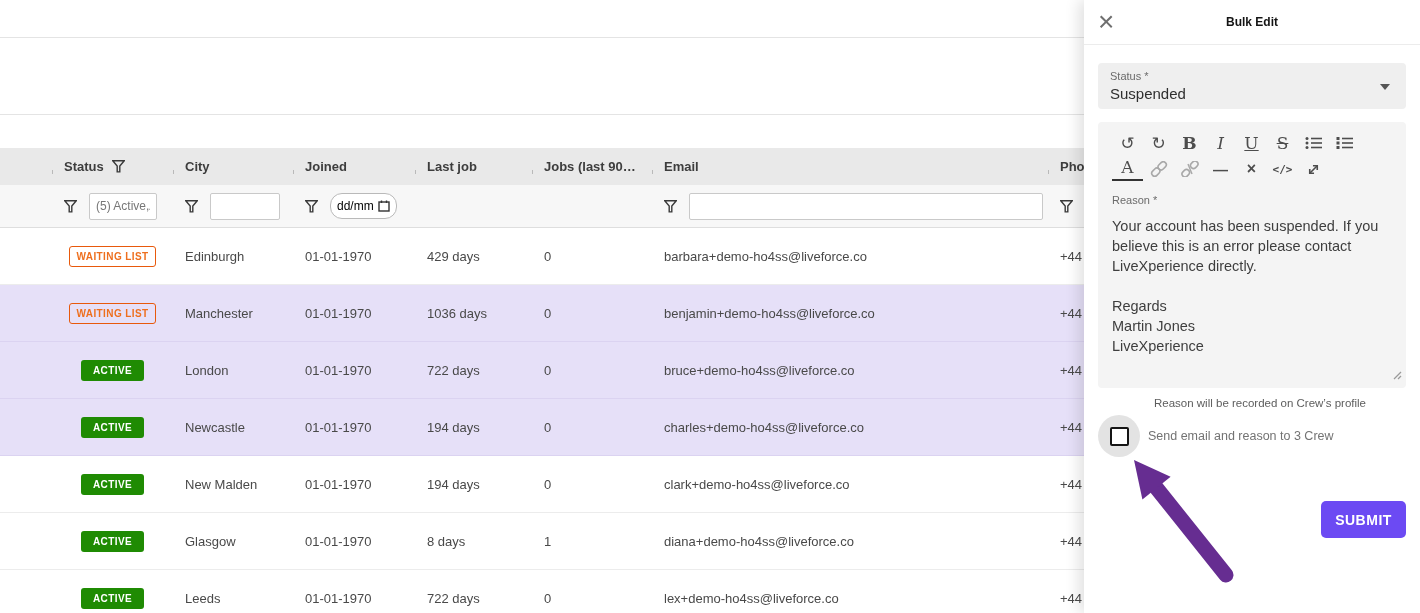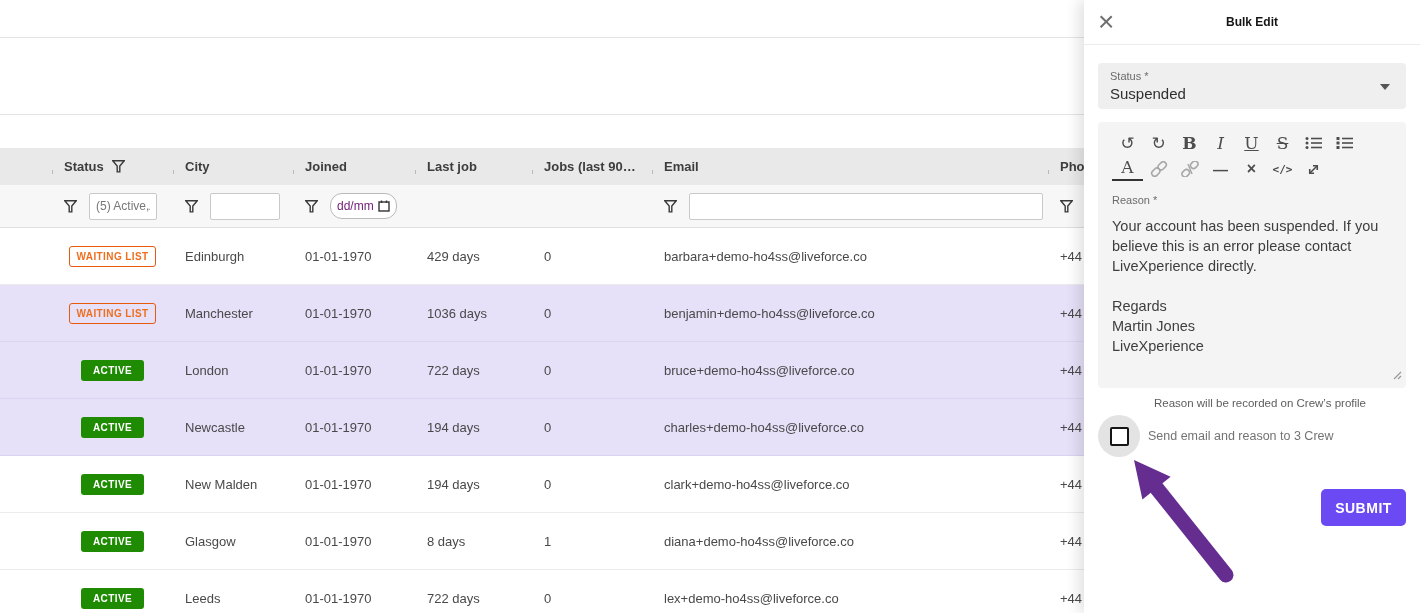--- a/index.html
+++ b/index.html
@@ -22,21 +22,21 @@
   .th.first::before { display:none; }
 
   .tfilter { height:43px; background:#f7f7f7; border-bottom:1px solid #dedede; align-items:center; }
   .fcell { display:flex; align-items:center; gap:12px; padding-left:12px; overflow:hidden; }
   .finput { height:27px; border:1px solid #c9c9c9; border-radius:2px; background:#fff; font-size:12px;
             color:#777; padding:0 6px; font-family:"Liberation Sans", sans-serif; outline:none; }
   .f-status { width:68px; }
   .f-city   { width:70px; }
   .f-email  { width:354px; }
   .fdate { height:26px; border:1px solid #b9b9b9; border-radius:12px; background:#fff; display:flex;
-           align-items:center; gap:4px; padding:0 6px; font-size:12px; color:#701a75; }
+           align-items:center; gap:4px; padding:0 6px; font-size:12px; color:#000000; }
 
   .rowsArea .trow { height:57px; align-items:center; background:#fff; border-bottom:1px solid #ececec; }
   .rowsArea .trow.selected { background:var(--rowsel,#e6e0f8); border-bottom-color:#dbd3f1; }
   .cell { padding-left:12px; font-size:13px; color:#494949; white-space:nowrap; overflow:hidden; }
   .c-status { display:flex; justify-content:center; padding-left:0; }
   .badge { font-size:10px; font-weight:bold; letter-spacing:.4px; border-radius:3px; white-space:nowrap; }
   .badge-active  { background:var(--green,#1f8b03); color:#fff; padding:5px 12px; }
   .badge-waiting { border:1.5px solid var(--orange,#e8590c); color:#ee6f1e; padding:4px 6px; background:transparent; }
 
   
@@ -76,21 +76,21 @@
   .resize-handle { position:absolute; right:4px; bottom:4px; cursor:nwse-resize; }
 
   .helper { margin:9px 14px 0 30px; font-size:11.5px; color:#5d5d5d;text-align:center; }
 
   .check-row { margin-top:5px; padding-left:14px; display:flex; align-items:center; height:44px; }
   .ripple { width:42px; height:42px; border-radius:50%; background:#e3e3e3; display:flex;
             align-items:center; justify-content:center; cursor:pointer; }
   .checkbox { width:19px; height:19px; border:2px solid #151515; border-radius:2px; background:#fff; }
   .check-label { margin-left:8px; font-size:12.5px; color:#737373; }
 
-  .submit-btn { position:absolute; right:14px; top:489px; width:85px; height:37px; border:none; border-radius:5px;
+  .submit-btn { position:absolute; right:14px; top:501px; width:85px; height:37px; border:none; border-radius:5px;
                 background:var(--accent,#6c4af3); color:#fff; font-weight:bold; font-size:14px; letter-spacing:.5px;
                 font-family:"Liberation Sans", sans-serif; cursor:pointer; }
 
   .arrow-svg { position:absolute; left:0; top:390px; pointer-events:none; }
 </style>
 </head>
 <body>
 
 <div class="topbar1"></div>
 <div class="topbar2"></div>

